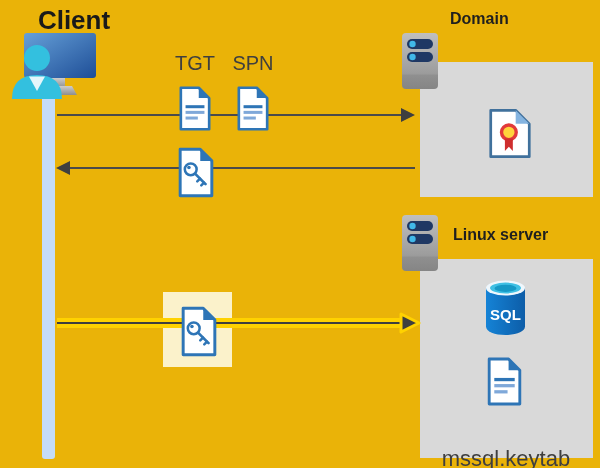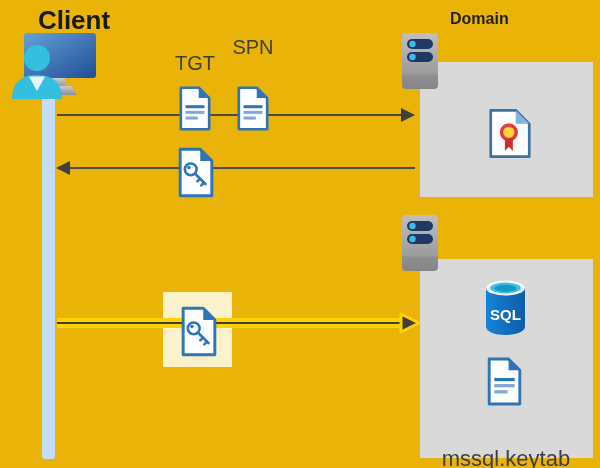--- a/index.html
+++ b/index.html
@@ -7,21 +7,21 @@
     position:relative; width:600px; height:468px; background:#eab308;
     font-family:"Liberation Sans","DejaVu Sans",sans-serif; overflow:hidden;
   }
   .abs { position:absolute; }
 
   
   .client-label   { left:22px;  top:5px;   width:104px; text-align:center;
                     font-size:26px; font-weight:700; color:#1a1a1a; z-index:3; }
   .ticket-label   { font-size:20px; color:#3f3f3f; text-align:center; width:46px; z-index:2; }
   .tgt-label      { left:172px; top:52px; }
-  .spn-label      { left:230px; top:36px; }
+  .spn-label      { left:230px; top:52px; }
   .node-heading   { font-size:16px; font-weight:700; color:#1f1f1f; line-height:26px; z-index:3; }
   .dc-heading     { left:450px; top:6px; }
   .dc-heading span{ display:block; }
   .linux-heading  { left:453px; top:222px; }
   .keytab-label   { left:426px; top:418px; width:160px; text-align:center;
                     font-size:22px; color:#3f3f3f; z-index:2;margin-top:28px; }
 
   
   .timeline   { left:42px; top:90px; width:13px; height:369px; background:#c5dcf7;
                 border-radius:3px; z-index:0; }
@@ -156,20 +156,21 @@
     <span>Domain</span>
   </div>
   <svg class="abs cert-icon">
       <use href="#sym-doc-cert"></use>
     </svg>
 
   <div class="abs node-box linux-box"></div>
   <svg class="abs server-linux">
       <use href="#sym-server"></use>
     </svg>
+  <div class="abs node-heading linux-heading">Linux server</div>
   <svg class="abs sql-icon" viewBox="0 0 43 58">
     <path d="M2 9 V47.5 C2 52.5 10.7 56 21.5 56 C32.3 56 41 52.5 41 47.5 V9 Z" fill="url(#gSql)"></path>
     <ellipse cx="21.5" cy="9" rx="19.5" ry="7.5" fill="#eef7fd"></ellipse>
     <ellipse cx="21.5" cy="9" rx="15.5" ry="5.4" fill="#3fc0e4"></ellipse>
     <ellipse cx="21.5" cy="9.3" rx="11" ry="3.6" fill="#1699c6"></ellipse>
     <text x="21.5" y="41" text-anchor="middle" font-size="15" font-weight="bold" fill="#ffffff">SQL</text>
   </svg>
   <svg class="abs doc-keytab">
       <use href="#sym-doc"></use>
     </svg>

